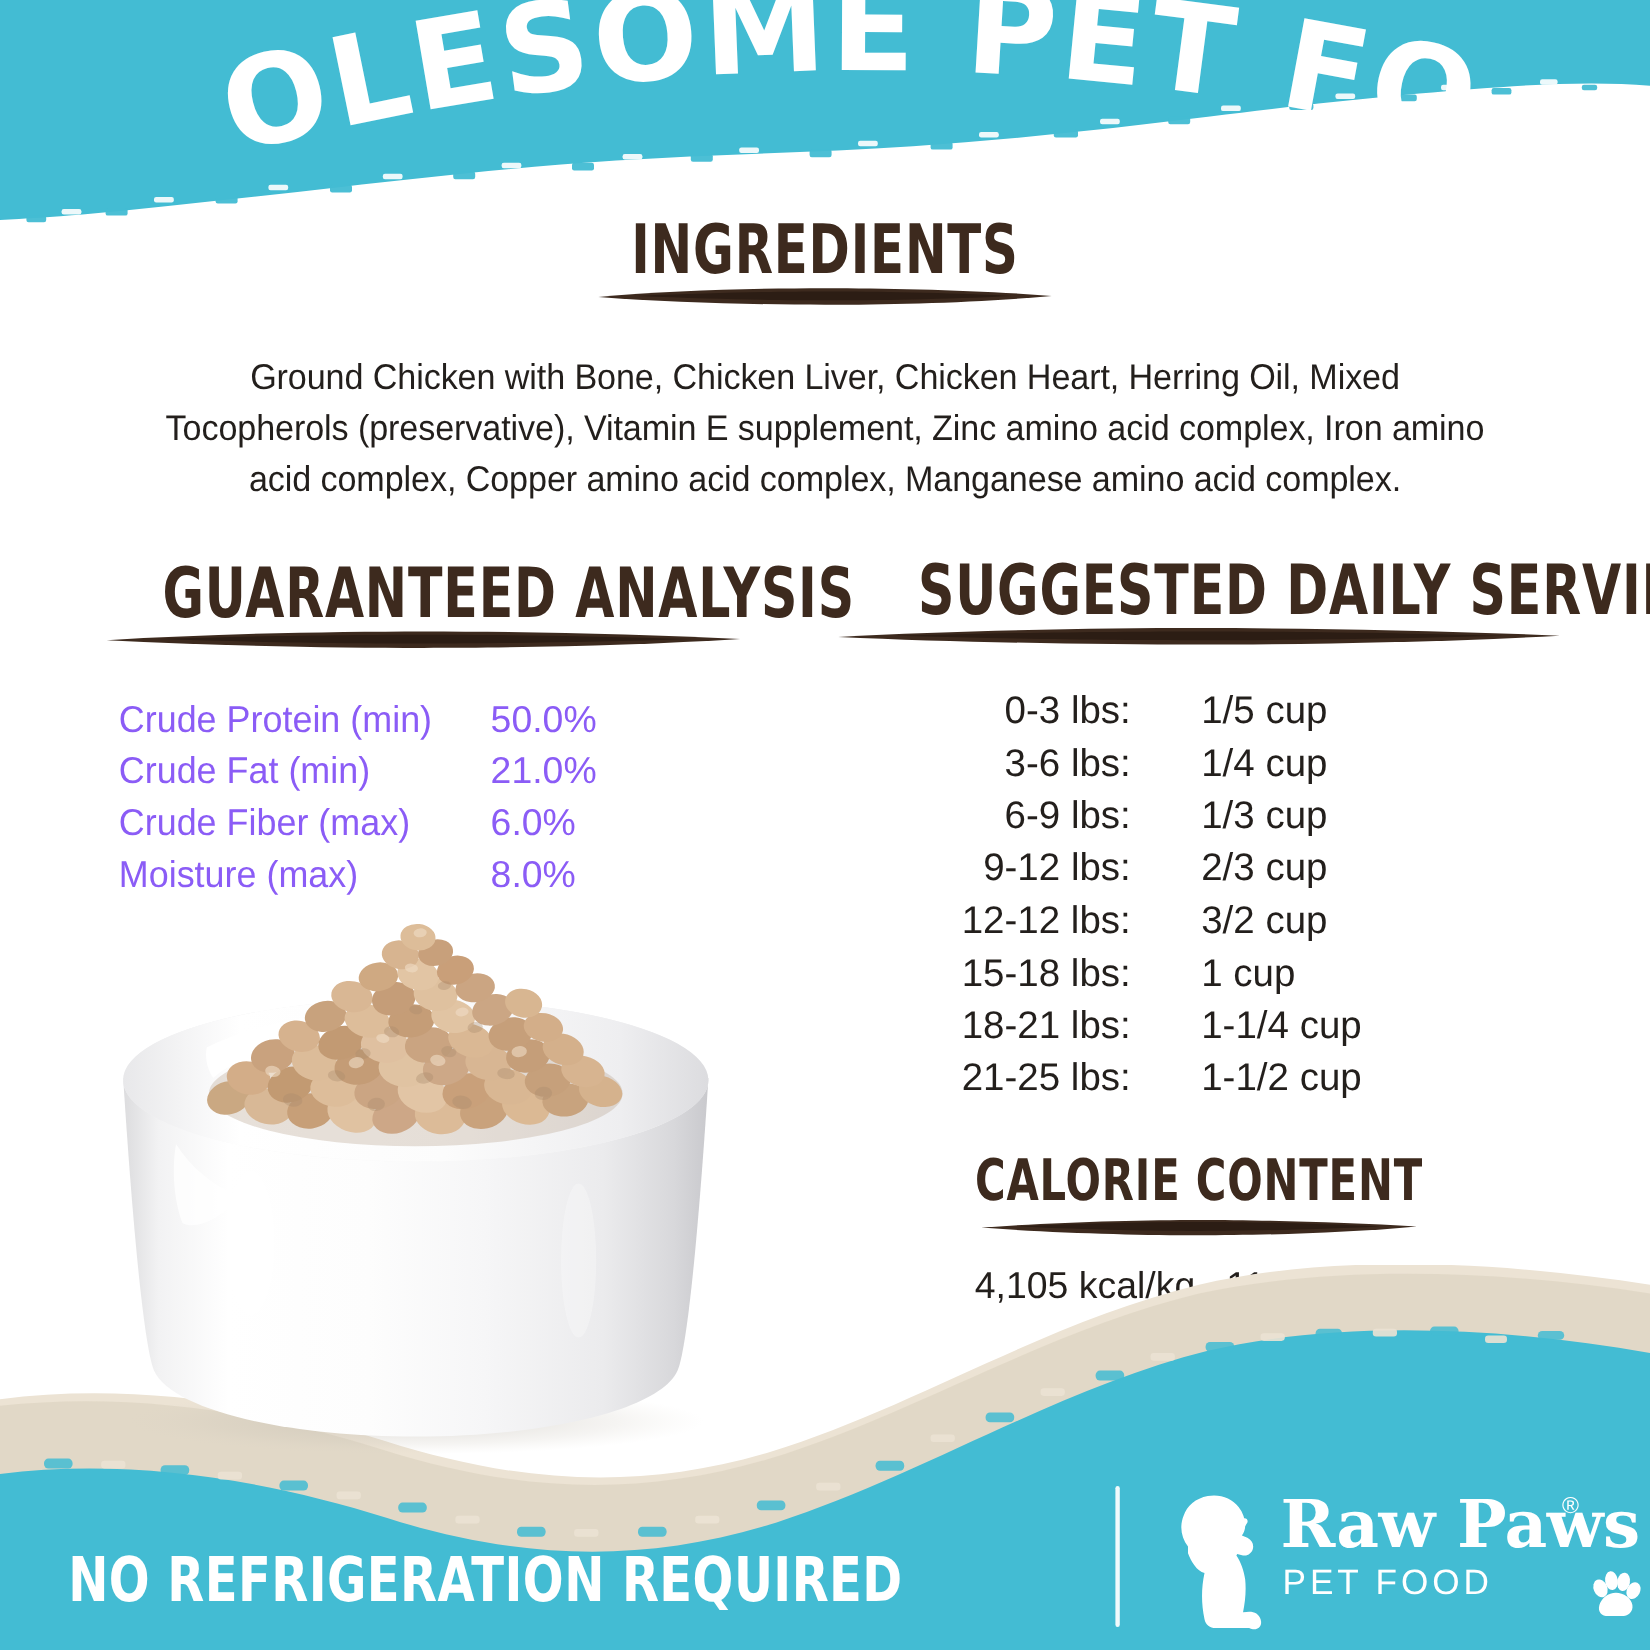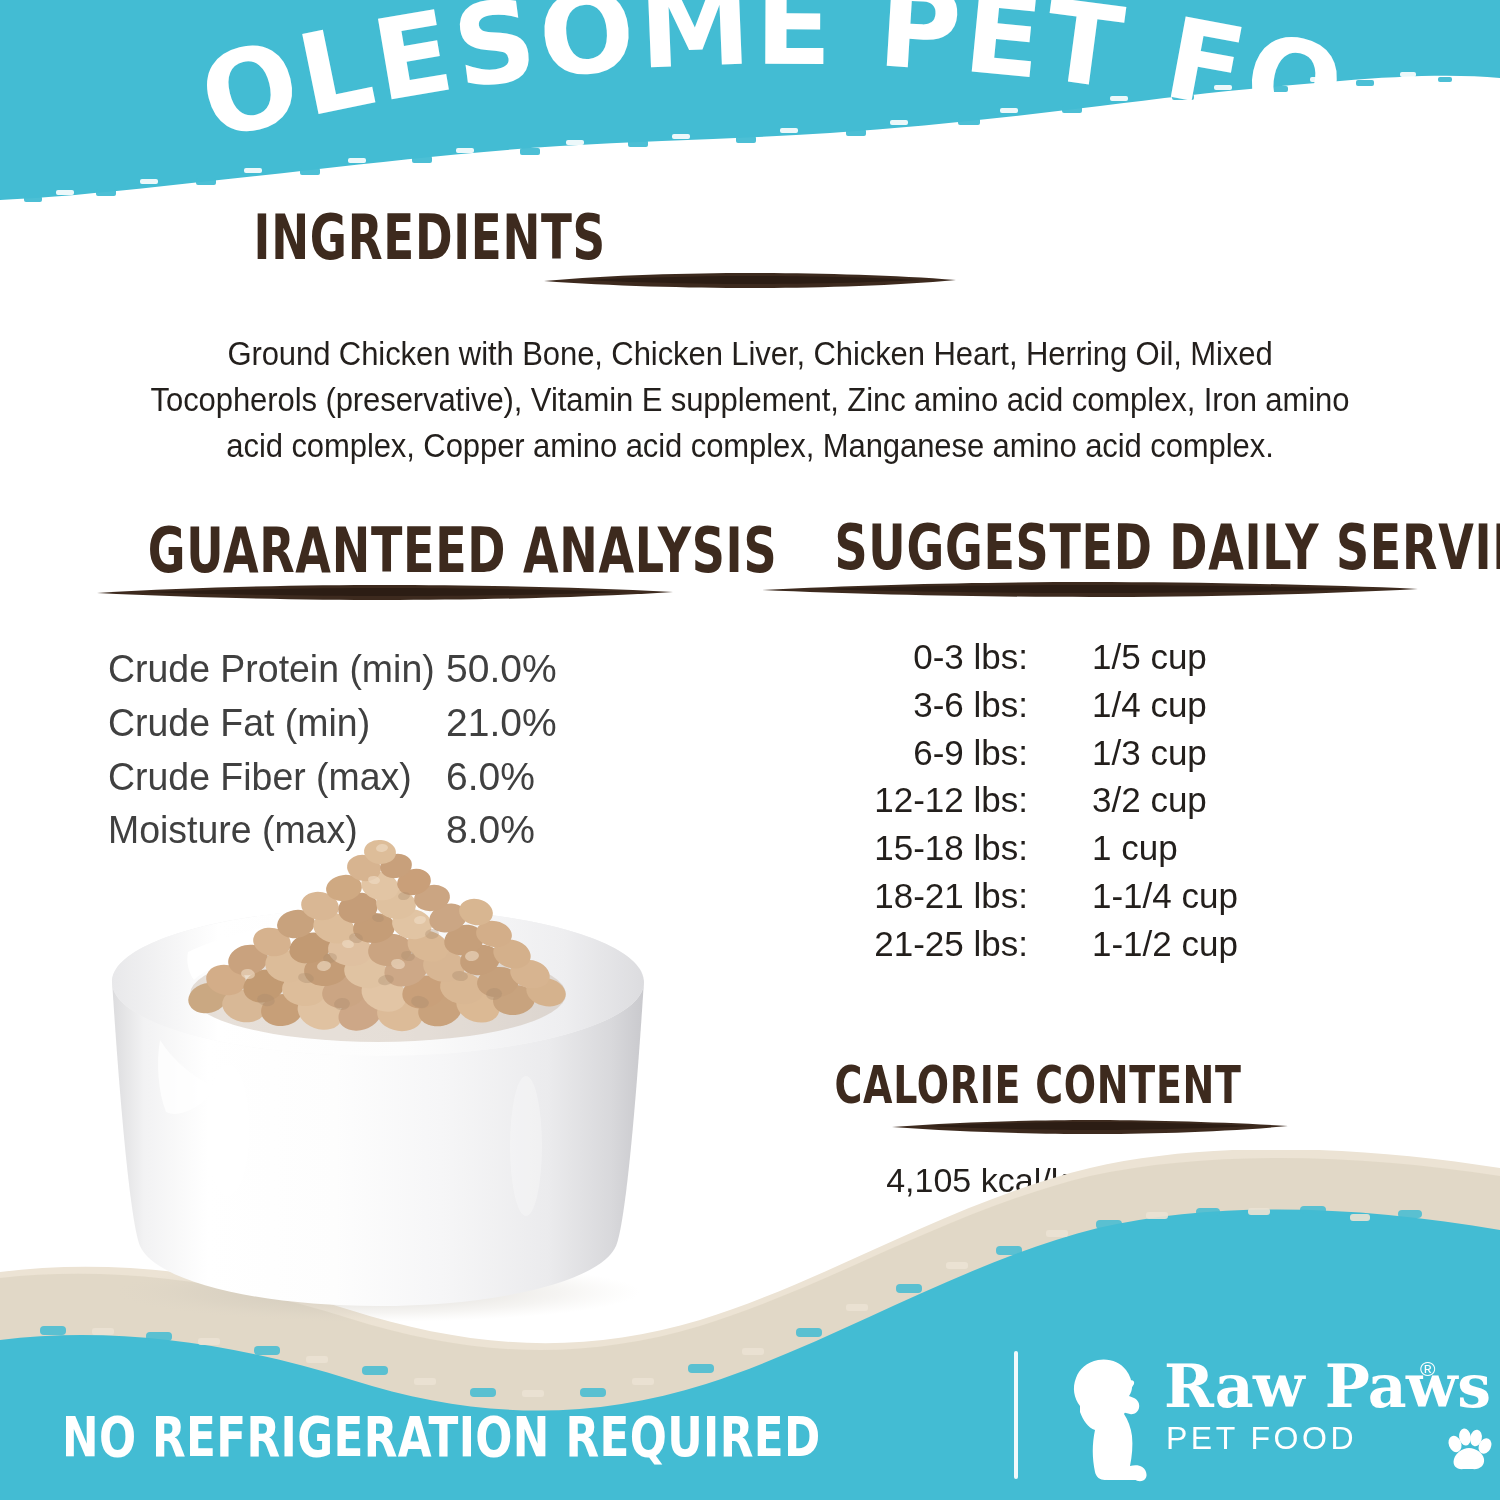--- a/index.html
+++ b/index.html
@@ -49,22 +49,21 @@
   .arch-text {
     font-family: "DejaVu Sans", sans-serif;
     font-size: 112px;
     font-weight: bold;
     fill: #ffffff;
     letter-spacing: 3px;
   }
 
   
   .sect-head {
-    text-align: left;
-    margin-top: 11px;
+    text-align: center;
   }
   .sect-head .title {
     font-family: "DejaVu Sans", sans-serif;
     font-weight: bold;
     color: #3d2a1e;
     letter-spacing: 1px;
     line-height: 1;
     transform: scaleX(0.73);
     transform-origin: center center;
     white-space: nowrap;
@@ -100,22 +99,22 @@
     position: absolute;
     left: 60px;
     top: 508px;
     width: 650px;
   }
   #ga .title { font-size: 63px; }
   #ga-rows {
     margin-top: 40px;
     padding-left: 48px;
     font-family: "Liberation Sans", sans-serif;
-    font-size: 39px;
-    color: #404040;
+    font-size: 34px;
+    color: #8b5cf6;
     line-height: 1.38;
   }
   #ga-rows .row {
     display: flex;
     align-items: baseline;
   }
   #ga-rows .lbl {
     width: 338px;
     flex: 0 0 338px;
     white-space: nowrap;
@@ -404,20 +403,24 @@
       </div>
       <div class="row">
         <span class="wt">3-6 lbs:</span>
         <span class="amt">1/4 cup</span>
       </div>
       <div class="row">
         <span class="wt">6-9 lbs:</span>
         <span class="amt">1/3 cup</span>
       </div>
       <div class="row">
+        <span class="wt">9-12 lbs:</span>
+        <span class="amt">2/3 cup</span>
+      </div>
+      <div class="row">
         <span class="wt">12-12 lbs:</span>
         <span class="amt">3/2 cup</span>
       </div>
       <div class="row">
         <span class="wt">15-18 lbs:</span>
         <span class="amt">1 cup</span>
       </div>
       <div class="row">
         <span class="wt">18-21 lbs:</span>
         <span class="amt">1-1/4 cup</span>

